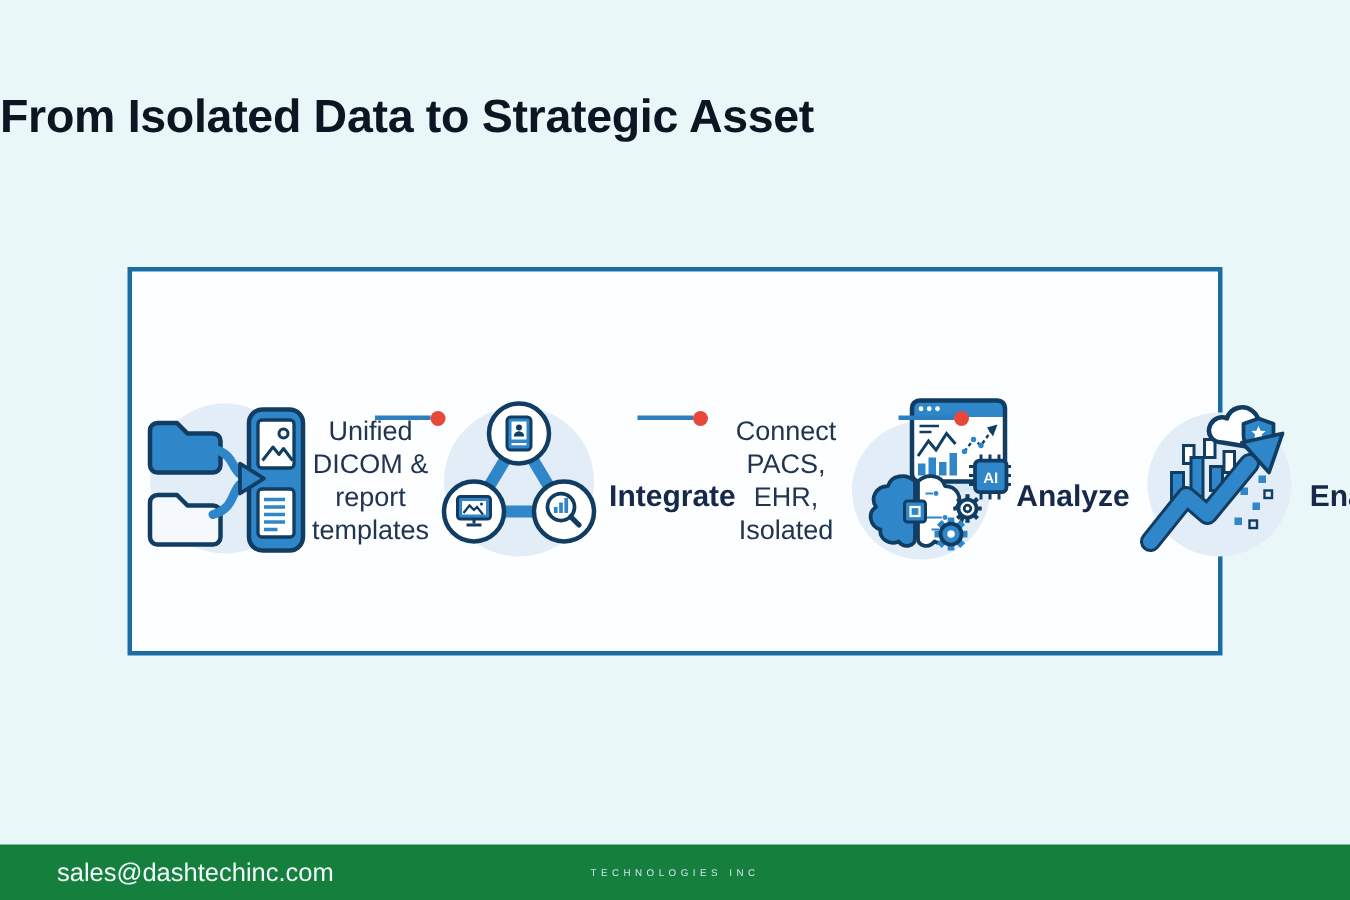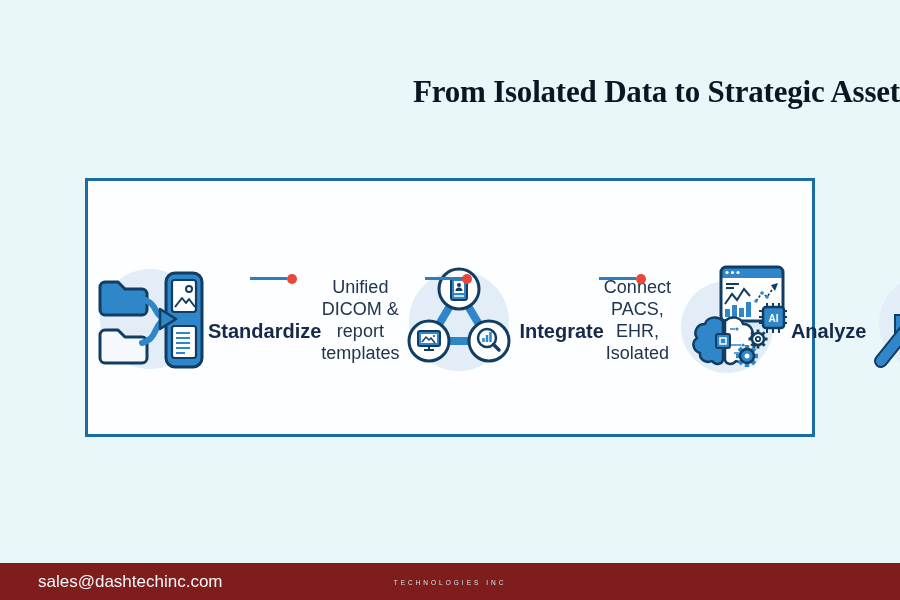--- a/index.html
+++ b/index.html
@@ -4,25 +4,24 @@
 <style>
   * { margin:0; padding:0; box-sizing:border-box; }
   html,body { width:900px; height:600px; }
   body {
     position:relative;
     background:#e9f7f9;
     font-family:"Liberation Sans", sans-serif;
     overflow:hidden;
   }
   .page-title {
-    position:absolute; top:74px; left:0; width:100%;
-    text-align:right;
+    position:absolute; top:60px; left:0; width:100%;
+    text-align:left;
     font-size:31px; font-weight:800; letter-spacing:-0.2px;
     color:#0c1522;
-    font-family:Liberation Serif, serif;
   }
   .process-card {
     position:absolute; left:85px; top:178px;
     width:730px; height:259px;
     background:#fcfeff;
     border:3px solid #1a6ca5;
   }
   .steps { display:flex; height:100%; }
   .step { flex:1; display:flex; flex-direction:row; align-items:center; padding-top:22px; }
   .step-icon { width:120px; height:120px; flex:0 0 auto; }
@@ -35,21 +34,21 @@
     font-size:18px; line-height:1.22; color:#22344f;
     text-align:center;
   }
   .connector { position:absolute; top:92px; height:11px; display:flex; align-items:center; }
   .connector-line { width:37px; height:3px; background:#2b7fc0; }
   .connector-dot { width:10px; height:10px; border-radius:50%; background:#e8473a; }
   .c1 { left:162px; } .c2 { left:337px; } .c3 { left:511px; }
   .footer {
     position:absolute; left:0; bottom:0;
     width:900px; height:37px;
-    background:#7f1d1d;
+    background:#15803d;
     display:flex; align-items:center; justify-content:space-between;
     padding:0 38px;
     color:#f2f8fb;
   }
   .footer-email, .footer-website { font-size:17px; }
   .footer-logo {
     position:absolute; left:50%; top:50%;
     transform:translate(-50%,-50%);
     text-align:center; line-height:1;
   }
@@ -72,21 +71,20 @@
         <rect x="78" y="14" width="36" height="94" rx="9" fill="#2f86c8" stroke="#123d63" stroke-width="3"></rect>
         <rect x="84" y="21" width="24" height="32" rx="2.5" fill="#ffffff" stroke="#123d63" stroke-width="2.2"></rect>
         <circle cx="101" cy="30" r="3" fill="none" stroke="#123d63" stroke-width="2"></circle>
         <path d="M87 48 l7 -9 4 5 3 -4 6 8" fill="none" stroke="#123d63" stroke-width="2" stroke-linejoin="round"></path>
         <rect x="84" y="67" width="24" height="32" rx="2.5" fill="#ffffff" stroke="#123d63" stroke-width="2.2"></rect>
         <path d="M88 74 h14 M88 79 h14 M88 84 h14 M88 89 h14 M88 94 h9" stroke="#2f86c8" stroke-width="2.2" fill="none"></path>
         <path d="M54 40 C68 44 66 52 72 57" fill="none" stroke="#2f86c8" stroke-width="6" stroke-linecap="round"></path>
         <path d="M54 84 C68 80 66 70 72 64" fill="none" stroke="#2f86c8" stroke-width="6" stroke-linecap="round"></path>
         <polygon points="72,50 88,60 72,70" fill="#2f86c8" stroke="#123d63" stroke-width="2.5" stroke-linejoin="round"></polygon>
       </svg>
-      <div class="step-label">Standardize</div>
       <div class="step-desc">
         <div>Unified DICOM &amp;</div>
         <div>report templates</div>
       </div>
     </div>
 
     <div class="step">
       <svg class="step-icon" viewBox="0 0 120 120">
         <circle cx="60" cy="62" r="50" fill="#e2edf8"></circle>
         <g stroke="#2f86c8" stroke-width="8">

